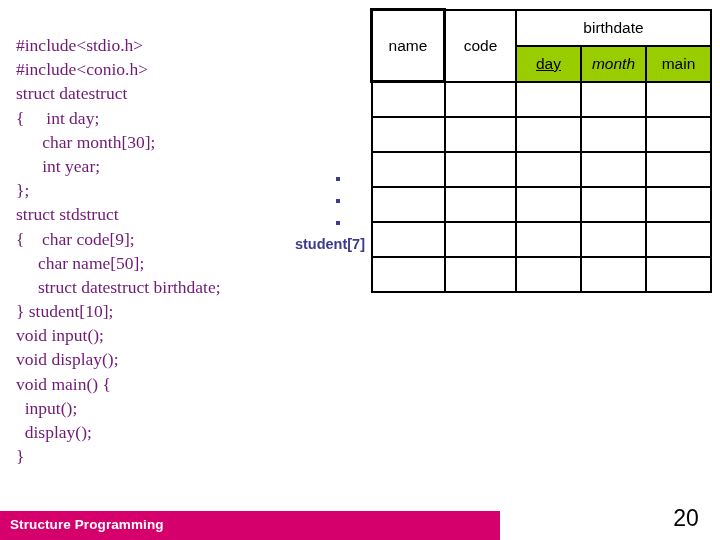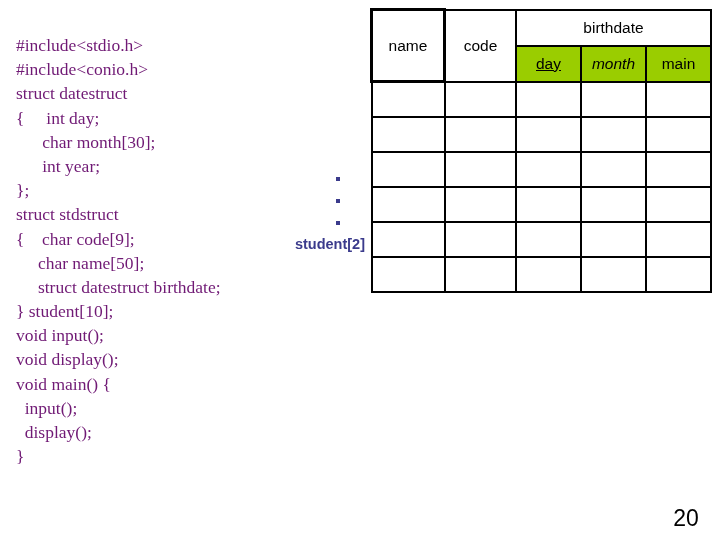--- a/index.html
+++ b/index.html
@@ -144,21 +144,21 @@
 
 <div id="slide">
 
   <div id="code-block"><div class="code-line">#include&lt;stdio.h&gt;</div><div class="code-line">#include&lt;conio.h&gt;</div><div class="code-line">struct datestruct</div><div class="code-line">{     int day;</div><div class="code-line">      char month[30];</div><div class="code-line">      int year;</div><div class="code-line">};</div><div class="code-line">struct stdstruct</div><div class="code-line">{    char code[9];</div><div class="code-line">     char name[50];</div><div class="code-line">     struct datestruct birthdate;</div><div class="code-line">} student[10];</div><div class="code-line">void input();</div><div class="code-line">void display();</div><div class="code-line">void main() {</div><div class="code-line">  input();</div><div class="code-line">  display();</div><div class="code-line">}</div></div>
 
 
   <div class="vdot" id="vdot-1"></div>
   <div class="vdot" id="vdot-2"></div>
   <div class="vdot" id="vdot-3"></div>
 
-  <div class="student-label" id="student-9">student[2]</div>
+  <div class="student-label" id="student-9">student[7]</div>
 
   <table id="struct-table">
     <thead>
       <tr>
         <th class="col-code hdr-tall outer" rowspan="2">name</th>
         <th class="col-name hdr-tall" rowspan="2">code</th>
         <th class="hdr-top" colspan="3">birthdate</th>
       </tr>
       <tr>
         <th class="col-day hdr-sub">day</th>
@@ -205,16 +205,19 @@
         <tr class="body-row">
           <td class="col-code"></td>
           <td class="col-name"></td>
           <td class="col-day"></td>
           <td class="col-month"></td>
           <td class="col-year"></td>
         </tr>
       </tbody>
   </table>
 
+  <div id="footer-banner">
+    <div id="footer-banner-label">Structure Programming</div>
+  </div>
 
   <div id="slide-number">20</div>
 
 </div>
 
 </body></html>

